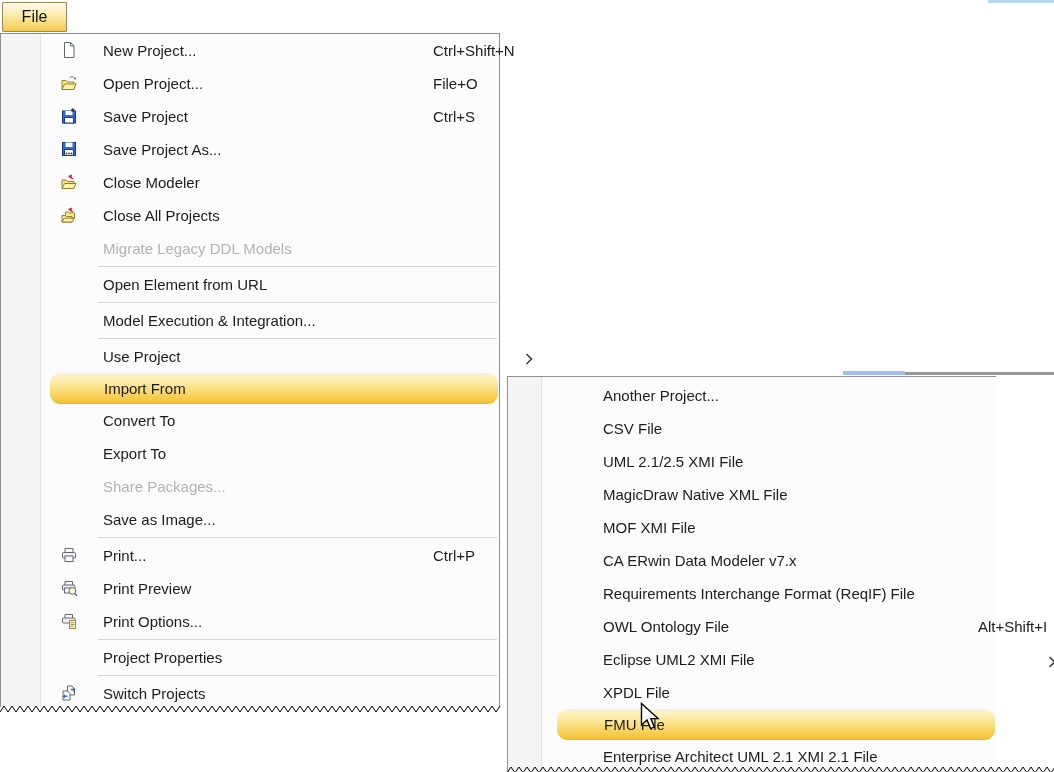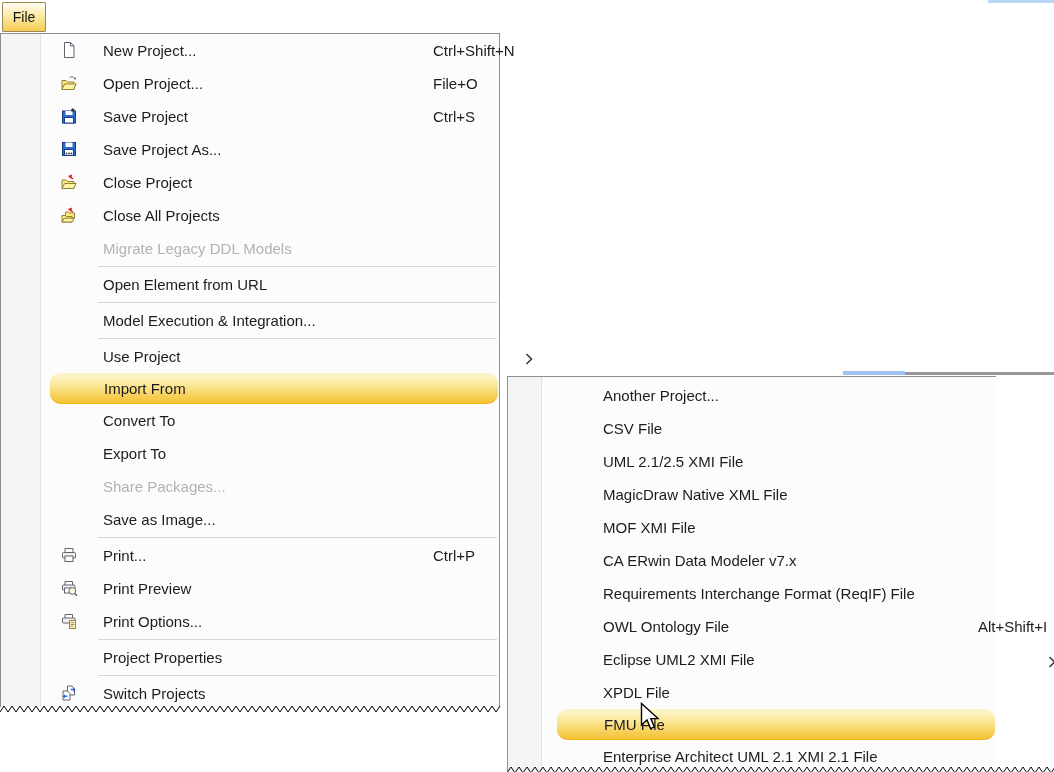--- a/index.html
+++ b/index.html
@@ -1,23 +1,23 @@
 <!DOCTYPE html>
 <html><head>
 <meta charset="utf-8">
 <style>
   html,body{margin:0;padding:0;}
   .canvas{position:relative;width:1054px;height:772px;background:#ffffff;overflow:hidden;
           font-family:"Liberation Sans",sans-serif;font-size:15px;color:#1c1c1e;}
 
   
-  .file-btn{position:absolute;left:2px;top:2px;width:44px;height:30px;box-sizing:border-box;
+  .file-btn{position:absolute;left:2px;top:2px;width:65px;height:30px;box-sizing:border-box;
             border:1px solid #9a8a55;border-radius:1px;
             background:linear-gradient(180deg,#fdfbf1 0%,#fbeaa2 48%,#f4ca52 100%);
-            font-family:inherit;font-size:14px;color:#141414;text-align:center;padding:0;cursor:default;}
+            font-family:inherit;font-size:16px;color:#141414;text-align:center;padding:0;cursor:default;}
 
   
   .menu{position:absolute;box-sizing:border-box;background:#fcfcfd;border:1px solid #909090;}
   .menu.main{left:0;top:33px;width:500px;height:674px;border-bottom:none;}
   .menu.sub{left:507px;top:376px;width:489px;height:396px;border-right:none;border-bottom:none;}
   .gutter{position:absolute;top:0;bottom:0;left:0;background:#f4f4f5;border-right:1px solid #e2e2e4;}
   .menu.main .gutter{width:39px;}
   .menu.sub  .gutter{width:33px;}
   .rows{position:relative;padding-left:48px;}
   .menu.sub .rows{padding-top:2px;}
@@ -116,21 +116,21 @@
         </div>
         <div class="mi">
           <span class="ico">
             <svg viewBox="0 0 18 18">
               <path d="M13 6 9.6 3.6" stroke="#d22" stroke-width="1.3" fill="none"></path>
               <path d="M12.2 1.6 7.8 2.9l3.4 2.6z" fill="#d22"></path>
               <path d="M2 15.5V7h4l1.5 1.5H14v7z" fill="#ffe97a" stroke="#8f7f38"></path>
               <path d="M2 15.5 4.6 10.5H16.2l-2.6 5z" fill="#fff3a6" stroke="#8f7f38"></path>
             </svg>
           </span>
-          <span class="lbl">Close Project</span>
+          <span class="lbl">Close Modeler</span>
         </div>
         <div class="mi">
           <span class="ico">
             <svg viewBox="0 0 18 18">
               <path d="M13 6 9.6 3.6" stroke="#d22" stroke-width="1.3" fill="none"></path>
               <path d="M12.2 1.6 7.8 2.9l3.4 2.6z" fill="#d22"></path>
               <path d="M5.5 8.5V6h3.2l1 1h4.8v5h-9z" fill="#ffe97a" stroke="#8f7f38"></path>
               <path d="M2 16V9.5h3.6l1 1H12V16z" fill="#ffe97a" stroke="#8f7f38"></path>
               <path d="M2 16l2.3-3.8h9.9L12 16z" fill="#fff3a6" stroke="#8f7f38"></path>
             </svg>

